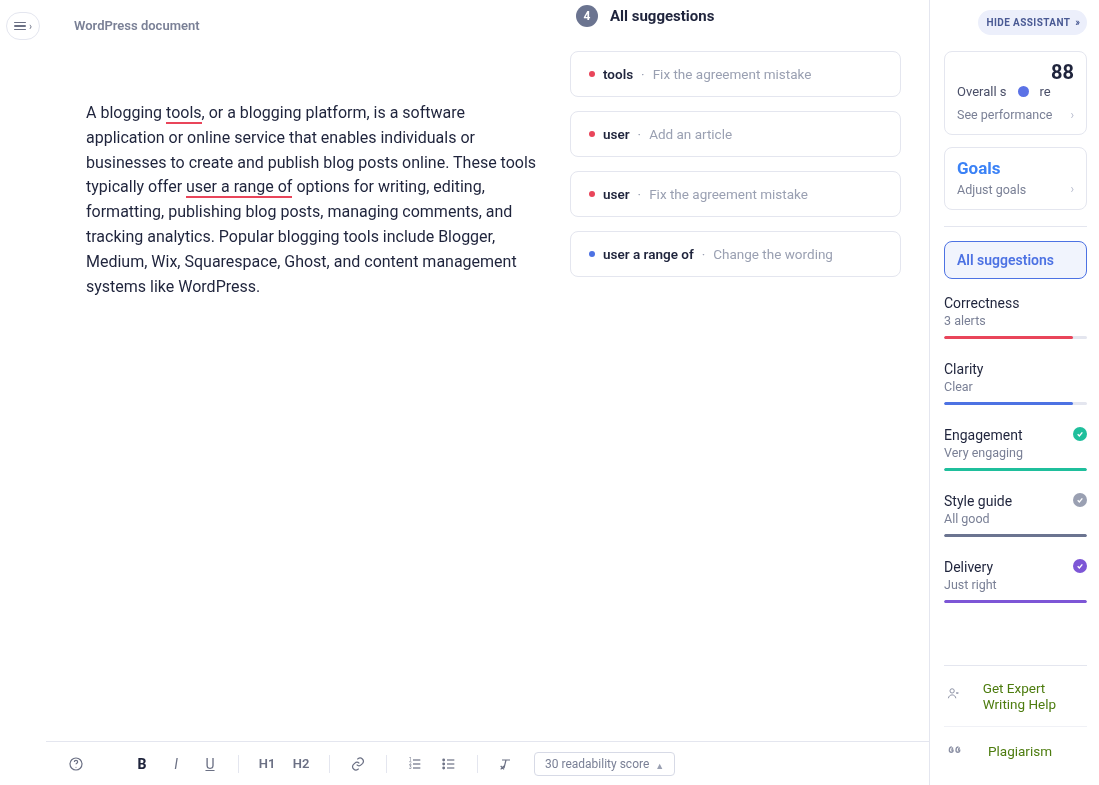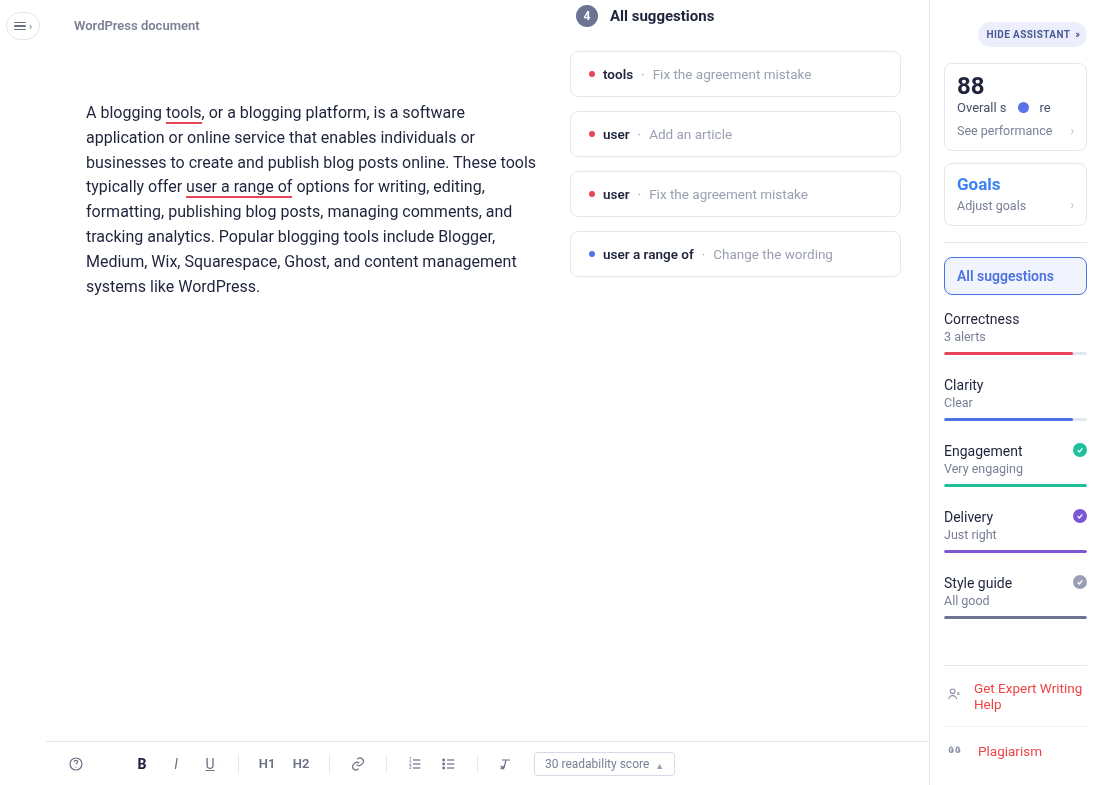--- a/index.html
+++ b/index.html
@@ -71,34 +71,34 @@
   .readability {
     border: 1px solid #d7dae6; border-radius: 4px; padding: 4px 10px;
     font-size: 12px; color: #7a8096; display: flex; align-items: flex-end; gap: 6px;
     margin-left: 6px;
   }
   .readability .caret { font-size: 9px; color: #9aa0b2; }
 
   
   .assistant {
     width: 170px; border-left: 1px solid #e4e6ef;
-    display: flex; flex-direction: column; padding: 22px 12px 10px 14px;
+    display: flex; flex-direction: column; padding: 10px 12px 10px 14px;
   }
   .hide-chip {
     align-self: flex-end; background: #eceffb; color: #4a5a94; font-size: 10px; font-weight: 700;
     letter-spacing: .4px; padding: 6px 9px; border-radius: 14px; display: flex; align-items: center; gap: 5px;
     margin-bottom: 16px;
   }
   .hide-chip .chev { font-size: 11px; letter-spacing: -2px; }
 
   .card {
     border: 1px solid #e4e6ef; border-radius: 8px; padding: 10px 12px 12px;
     margin-bottom: 12px;
   }
-  .score-num { font-size: 24px; font-weight: 700; color: #1f243c; line-height: 1; }
+  .score-num { font-size: 20px; font-weight: 700; color: #1f243c; line-height: 1; text-align: right; }
   .score-label-row { display: flex; align-items: center; gap: 11px; margin-top: 2px; }
   .score-label { font-size: 13px; color: #4a4f68; }
   .score-dot { width: 11px; height: 11px; border-radius: 50%; background: #5b72e6; display: inline-block; }
   .card-link { font-size: 12.5px; color: #7a8096; display: flex; justify-content: space-between; align-items: center; margin-top: 8px; }
   .chev-right { color: #b7bcce; font-size: 12px; }
   .goals-title { font-size: 17px; color: #3b82f6; font-weight: 700; }
   .goals-sub { font-size: 12.5px; color: #7a8096; display: flex; justify-content: space-between; margin-top: 4px; }
 
   .divider { height: 1px; background: #e4e6ef; margin: 4px 0 14px; }
 
@@ -110,21 +110,21 @@
 
   .metric { margin-bottom: 22px; position: relative; }
   .metric .m-title { font-size: 14px; color: #1f243c; }
   .metric .m-sub { font-size: 12.5px; color: #7a8096; margin-top: 2px; }
   .metric .m-bar { height: 3px; border-radius: 2px; background: #e4e6ef; margin-top: 8px; position: relative; overflow: hidden; }
   .metric .m-fill { height: 100%; border-radius: 2px; }
   .metric .m-badge { position: absolute; right: 0; top: 0; width: 14px; height: 14px; border-radius: 50%; display: flex; align-items: center; justify-content: center; }
   .m-badge svg { width: 8px; height: 8px; }
 
   .bottom-links { margin-top: auto; }
-  .bl-item { display: flex; align-items: center; gap: 12px; padding: 14px 2px; font-size: 13.5px; color: #ef4444; border-top: 1px solid #f0f1f6; }
+  .bl-item { display: flex; align-items: center; gap: 22px; padding: 14px 2px; font-size: 13.5px; color: #4d7c0f; border-top: 1px solid #f0f1f6; }
   .bl-item:first-child { border-top: 1px solid #e4e6ef; }
   .bl-icon { width: 20px; height: 20px; color: #8a8fa3; }
 </style>
 </head>
 <body>
 
 <div class="app">
 
   <div class="left-toggle">
     <div class="toggle-pill">
@@ -291,42 +291,42 @@
           </svg>
       </div>
       <div class="m-title">Engagement</div>
       <div class="m-sub">Very engaging</div>
       <div class="m-bar">
           <div class="m-fill" style="width:100%;background:#1fbf9c"></div>
         </div>
     </div>
 
     <div class="metric">
+      <div class="m-badge" style="background:#9aa0b2">
+        <svg viewBox="0 0 24 24" fill="none" stroke="#fff" stroke-width="4">
+            <polyline points="5 13 10 18 19 7"></polyline>
+          </svg>
+      </div>
+      <div class="m-title">Style guide</div>
+      <div class="m-sub">All good</div>
+      <div class="m-bar">
+          <div class="m-fill" style="width:100%;background:#6b7490"></div>
+        </div>
+    </div>
+
+    <div class="metric">
       <div class="m-badge" style="background:#7d56d6">
         <svg viewBox="0 0 24 24" fill="none" stroke="#fff" stroke-width="4">
             <polyline points="5 13 10 18 19 7"></polyline>
           </svg>
       </div>
       <div class="m-title">Delivery</div>
       <div class="m-sub">Just right</div>
       <div class="m-bar">
           <div class="m-fill" style="width:100%;background:#7d56d6"></div>
-        </div>
-    </div>
-
-    <div class="metric">
-      <div class="m-badge" style="background:#9aa0b2">
-        <svg viewBox="0 0 24 24" fill="none" stroke="#fff" stroke-width="4">
-            <polyline points="5 13 10 18 19 7"></polyline>
-          </svg>
-      </div>
-      <div class="m-title">Style guide</div>
-      <div class="m-sub">All good</div>
-      <div class="m-bar">
-          <div class="m-fill" style="width:100%;background:#6b7490"></div>
         </div>
     </div>
 
     <div class="bottom-links">
       <div class="bl-item">
         <span class="bl-icon">
           <svg viewBox="0 0 24 24" fill="none" stroke="currentColor" stroke-width="1.6">
               <circle cx="10" cy="8" r="3.5"></circle>
               <path d="M4 20c0-3 3-5.5 6-5.5s6 2.5 6 5.5"></path>
               <path d="M17 10l3 3M20 10l-3 3"></path>

